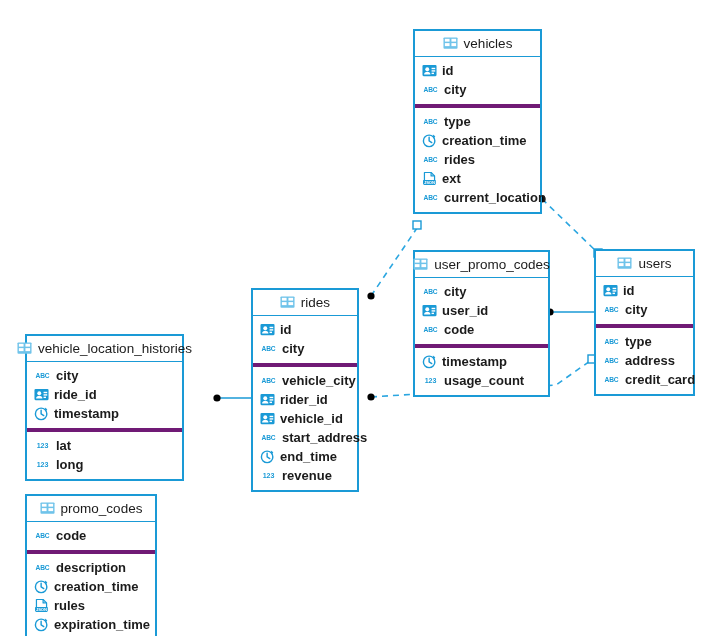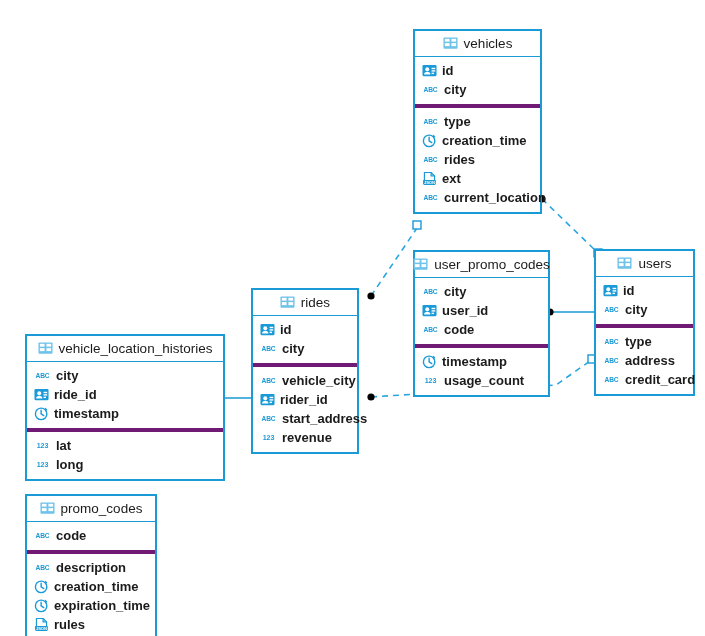--- a/index.html
+++ b/index.html
@@ -250,34 +250,46 @@
           </svg>
           <span class="cname">vehicle_city</span>
         </div>
         <div class="col">
           <svg class="ico" viewBox="0 0 16 16">
             <use href="#sym-id-card-icon"></use>
           </svg>
           <span class="cname">rider_id</span>
         </div>
         <div class="col">
+          <svg class="ico" viewBox="0 0 16 16">
+            <use href="#sym-id-card-icon"></use>
+          </svg>
+          <span class="cname">vehicle_id</span>
+        </div>
+        <div class="col">
           <svg class="ico" viewBox="0 0 22 16" style="width: 17px;">
             <use href="#sym-abc-icon"></use>
           </svg>
           <span class="cname">start_address</span>
         </div>
         <div class="col">
+          <svg class="ico" viewBox="0 0 16 16">
+            <use href="#sym-clock-icon"></use>
+          </svg>
+          <span class="cname">end_time</span>
+        </div>
+        <div class="col">
           <svg class="ico" viewBox="0 0 22 16" style="width: 17px;">
             <use href="#sym-number-icon"></use>
           </svg>
           <span class="cname">revenue</span>
         </div>
       </div>
     </div>
-    <div class="table" style="left: 25px; top: 334px; width: 200px;">
+    <div class="table" style="left: 25px; top: 334px; width: 159px;">
       <div class="tbl-title">
         <svg class="ico" viewBox="0 0 16 16">
           <use href="#sym-table-icon"></use>
         </svg>
         <span>vehicle_location_histories</span>
       </div>
       <div class="tbl-section pk">
         <div class="col bold">
           <svg class="ico" viewBox="0 0 22 16" style="width: 17px;">
             <use href="#sym-abc-icon"></use>
@@ -335,29 +347,29 @@
           <span class="cname">description</span>
         </div>
         <div class="col">
           <svg class="ico" viewBox="0 0 16 16">
             <use href="#sym-clock-icon"></use>
           </svg>
           <span class="cname">creation_time</span>
         </div>
         <div class="col">
           <svg class="ico" viewBox="0 0 16 16">
+            <use href="#sym-json-icon"></use>
+          </svg>
+          <span class="cname">rules</span>
+        </div>
+        <div class="col">
+          <svg class="ico" viewBox="0 0 16 16">
             <use href="#sym-clock-icon"></use>
           </svg>
           <span class="cname">expiration_time</span>
-        </div>
-        <div class="col">
-          <svg class="ico" viewBox="0 0 16 16">
-            <use href="#sym-json-icon"></use>
-          </svg>
-          <span class="cname">rules</span>
         </div>
       </div>
     </div>
   </div>
 
 <svg width="0" height="0" style="position:absolute" aria-hidden="true">
   <defs>
     <symbol id="sym-table-icon" viewBox="0 0 16 16">
       <rect x="0.5" y="1.5" width="15" height="12" rx="1" fill="#6fc3ea"></rect>
       <rect x="2" y="3" width="5" height="3" fill="#ffffff"></rect>

